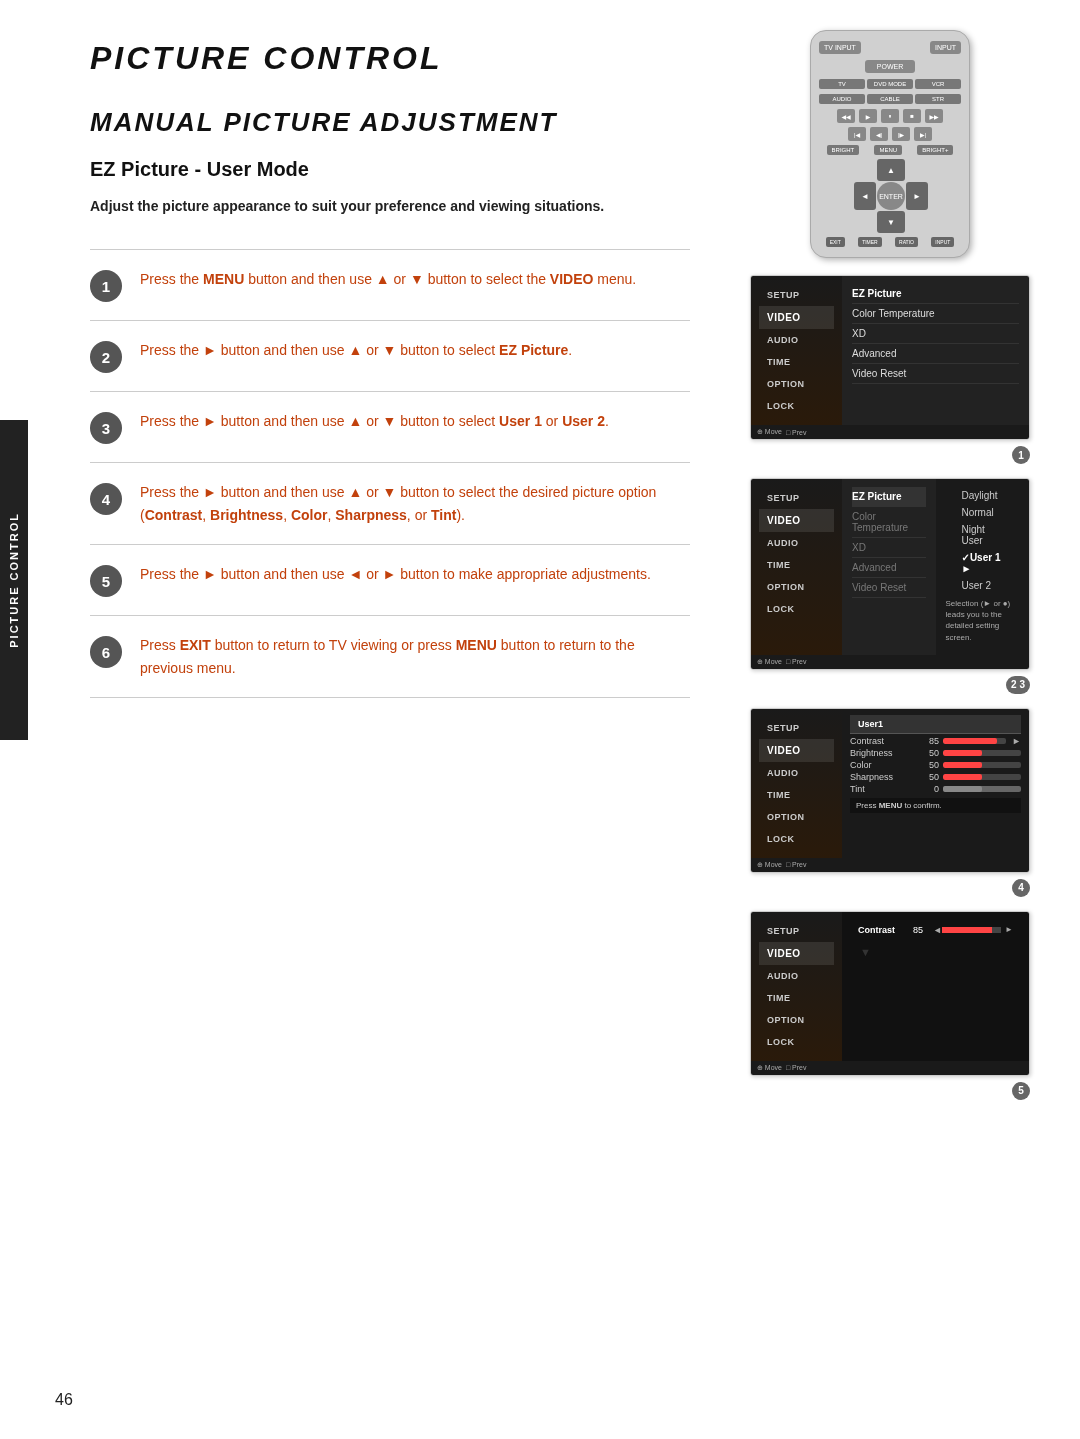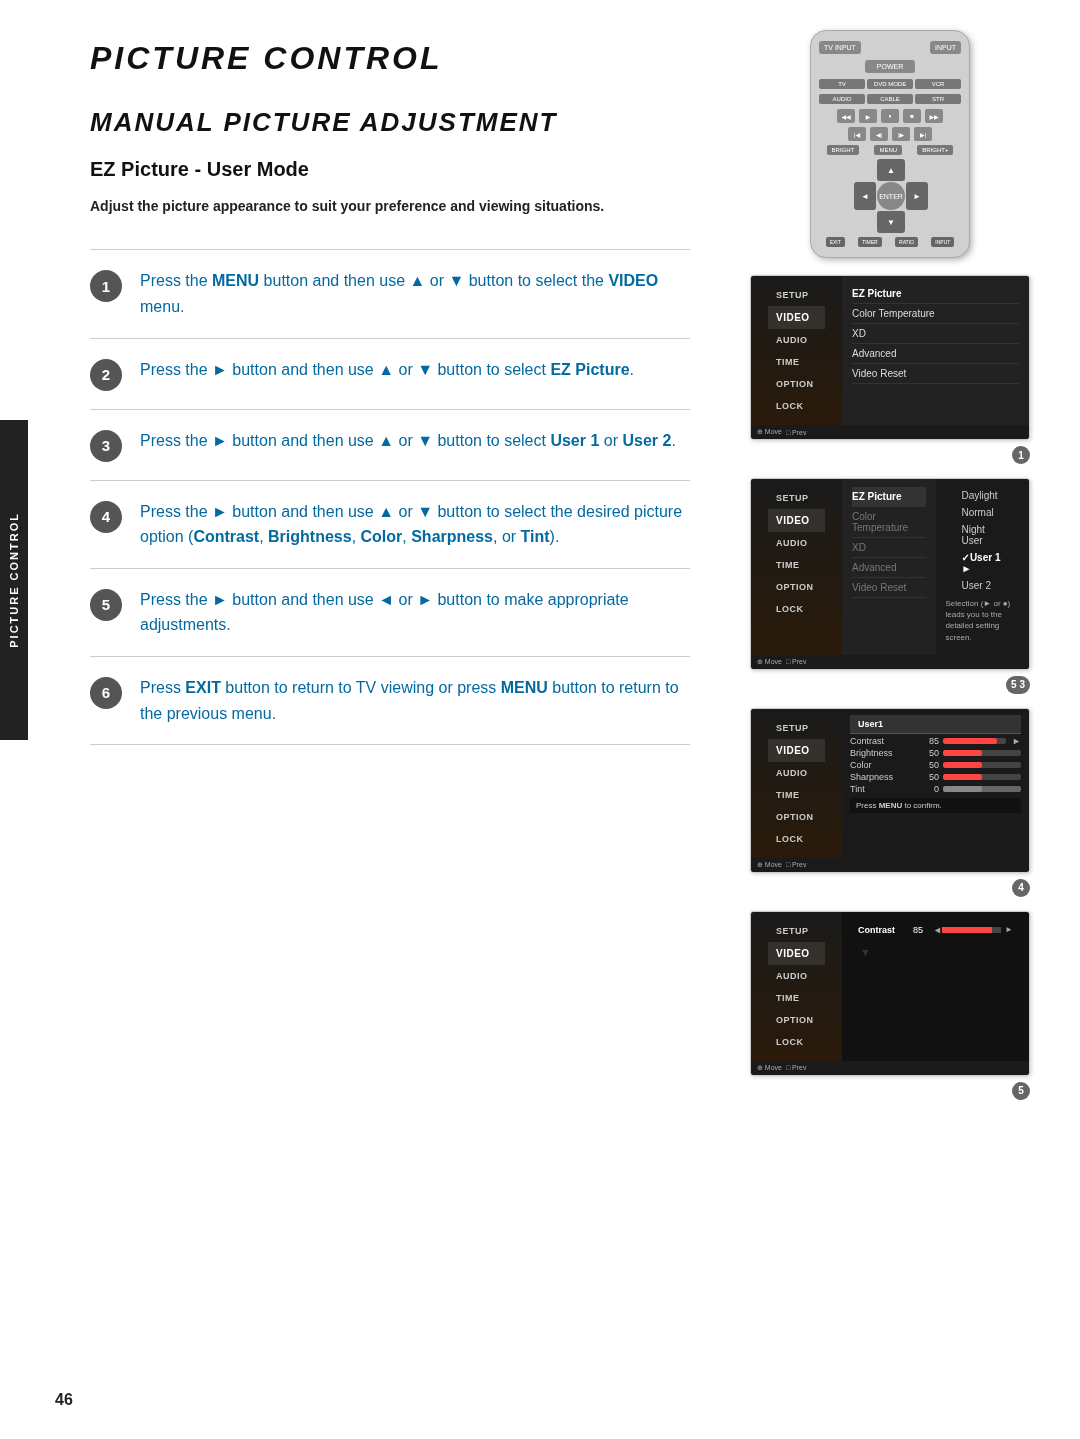--- a/index.html
+++ b/index.html
@@ -101,35 +101,35 @@
       font-weight: bold;
       display: flex;
       align-items: center;
       justify-content: center;
       flex-shrink: 0;
       margin-right: 18px;
       margin-top: 2px;
     }
 
     .step-text {
-      font-size: 16px;
-      color: #0369a1;
+      font-size: 14px;
+      color: #c2410c;
       line-height: 1.6;
     }
     .step-text b {
       font-weight: bold;
     }
 
     
     .page-number {
       position: absolute;
       bottom: 30px;
       left: 55px;
       font-size: 16px;
-      font-weight: bold;
+      font-weight: normal;
       color: #222;
     }
 
     
     .right-panel {
       position: absolute;
       top: 30px;
       right: 30px;
       width: 320px;
       display: flex;
@@ -277,21 +277,21 @@
     }
 
     .menu-screenshot-inner {
       display: flex;
       min-height: 130px;
     }
 
     .menu-sidebar {
       width: 91px;
       background: linear-gradient(to bottom, #1a1a1a 0%, #2a1a0a 100%);
-      padding: 8px 17px;
+      padding: 8px 8px;
     }
 
     .menu-sidebar-item {
       padding: 6px 8px;
       color: #ccc;
       font-size: 9px;
       font-weight: bold;
       text-transform: uppercase;
       letter-spacing: 0.5px;
       cursor: default;
@@ -651,21 +651,21 @@
           <div class="menu-option-row">User 2</div>
           <div class="selection-note">Selection (► or ●) leads you to the detailed setting screen.</div>
         </div>
       </div>
       <div class="screenshot-nav">
         <span>⊕ Move</span>
         <span>□ Prev</span>
       </div>
     </div>
     <div style="display:flex;justify-content:flex-end;">
-      <div class="num-badge" style="width:auto;padding:0 5px;border-radius:9px;">5 3</div>
+      <div class="num-badge" style="width:auto;padding:0 5px;border-radius:9px;">2 3</div>
     </div>
   </div>
 
   <div class="screenshot-wrapper">
     <div class="menu-screenshot">
       <div class="menu-screenshot-inner">
         <div class="menu-sidebar">
           <div class="menu-sidebar-item">SETUP</div>
           <div class="menu-sidebar-item highlight active">VIDEO</div>
           <div class="menu-sidebar-item">AUDIO</div>

